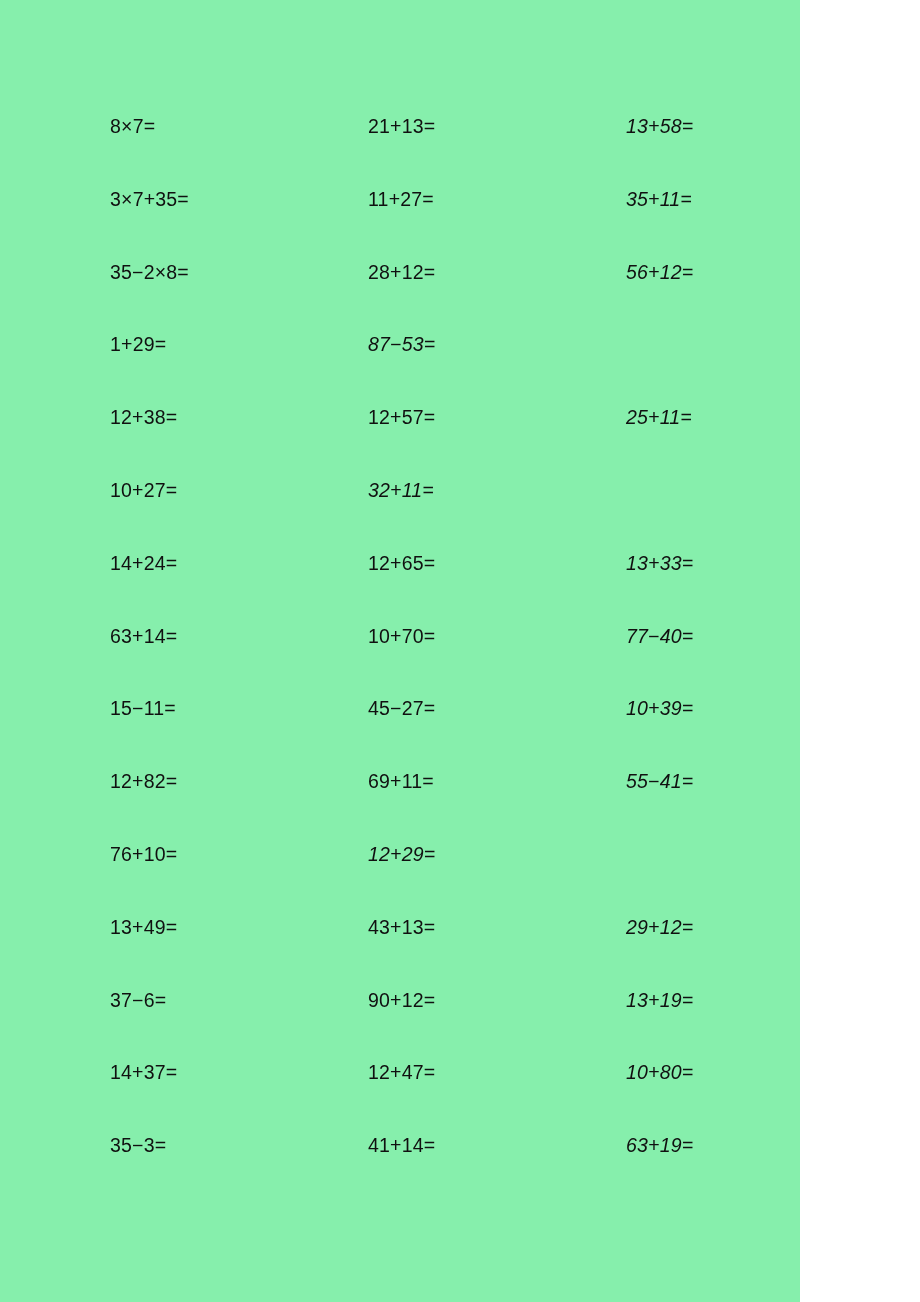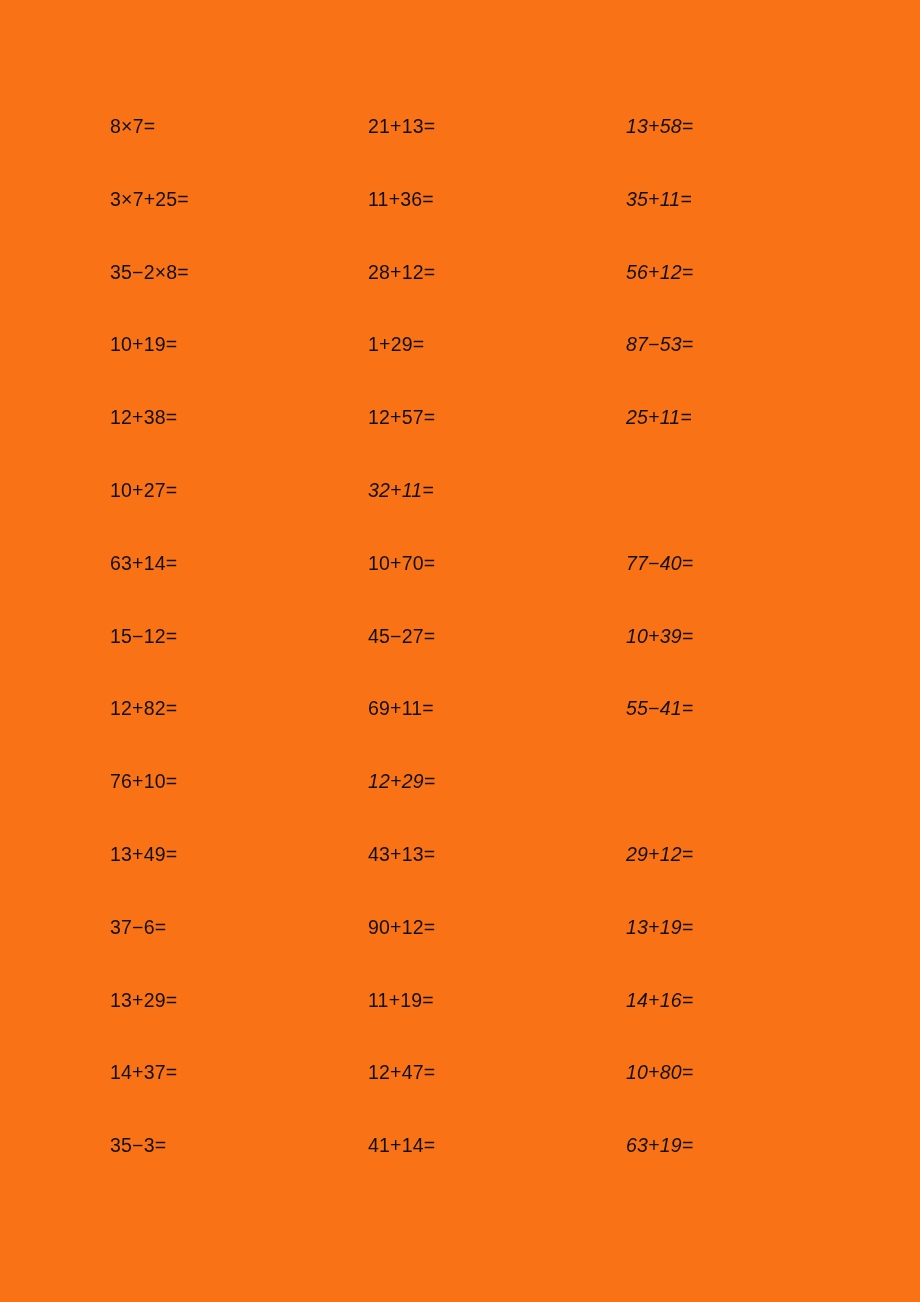--- a/index.html
+++ b/index.html
@@ -4,23 +4,23 @@
 <title>Math Practice Worksheet</title>
 <style>
   html, body {
     margin: 0;
     padding: 0;
     background: #ffffff;
   }
 
   .page {
     position: relative;
-    width: 920px;
+    width: 800px;
     height: 1302px;
-    background: #f97316;
+    background: #86efac;
     overflow: hidden;
     font-family: "Liberation Sans", "DejaVu Sans", sans-serif;
   }
 
   
   .worksheet {
     position: absolute;
     left: 110px;
     top: 113px;
     width: 720px;
@@ -52,50 +52,54 @@
 <body>
 
 <div class="page">
   <div class="worksheet" id="worksheet">
       <div class="problem-row">
         <div class="problem-cell">8×7=</div>
         <div class="problem-cell">21+13=</div>
         <div class="problem-cell">13+58=</div>
       </div>
       <div class="problem-row">
-        <div class="problem-cell">3×7+25=</div>
-        <div class="problem-cell">11+36=</div>
+        <div class="problem-cell">3×7+35=</div>
+        <div class="problem-cell">11+27=</div>
         <div class="problem-cell">35+11=</div>
       </div>
       <div class="problem-row">
         <div class="problem-cell">35−2×8=</div>
         <div class="problem-cell">28+12=</div>
         <div class="problem-cell">56+12=</div>
       </div>
       <div class="problem-row">
-        <div class="problem-cell">10+19=</div>
         <div class="problem-cell">1+29=</div>
         <div class="problem-cell">87−53=</div>
       </div>
       <div class="problem-row">
         <div class="problem-cell">12+38=</div>
         <div class="problem-cell">12+57=</div>
         <div class="problem-cell">25+11=</div>
       </div>
       <div class="problem-row">
         <div class="problem-cell">10+27=</div>
         <div class="problem-cell">32+11=</div>
       </div>
       <div class="problem-row">
+        <div class="problem-cell">14+24=</div>
+        <div class="problem-cell">12+65=</div>
+        <div class="problem-cell">13+33=</div>
+      </div>
+      <div class="problem-row">
         <div class="problem-cell">63+14=</div>
         <div class="problem-cell">10+70=</div>
         <div class="problem-cell">77−40=</div>
       </div>
       <div class="problem-row">
-        <div class="problem-cell">15−12=</div>
+        <div class="problem-cell">15−11=</div>
         <div class="problem-cell">45−27=</div>
         <div class="problem-cell">10+39=</div>
       </div>
       <div class="problem-row">
         <div class="problem-cell">12+82=</div>
         <div class="problem-cell">69+11=</div>
         <div class="problem-cell">55−41=</div>
       </div>
       <div class="problem-row">
         <div class="problem-cell">76+10=</div>
@@ -105,25 +109,20 @@
         <div class="problem-cell">13+49=</div>
         <div class="problem-cell">43+13=</div>
         <div class="problem-cell">29+12=</div>
       </div>
       <div class="problem-row">
         <div class="problem-cell">37−6=</div>
         <div class="problem-cell">90+12=</div>
         <div class="problem-cell">13+19=</div>
       </div>
       <div class="problem-row">
-        <div class="problem-cell">13+29=</div>
-        <div class="problem-cell">11+19=</div>
-        <div class="problem-cell">14+16=</div>
-      </div>
-      <div class="problem-row">
         <div class="problem-cell">14+37=</div>
         <div class="problem-cell">12+47=</div>
         <div class="problem-cell">10+80=</div>
       </div>
       <div class="problem-row">
         <div class="problem-cell">35−3=</div>
         <div class="problem-cell">41+14=</div>
         <div class="problem-cell">63+19=</div>
       </div>
     </div>

